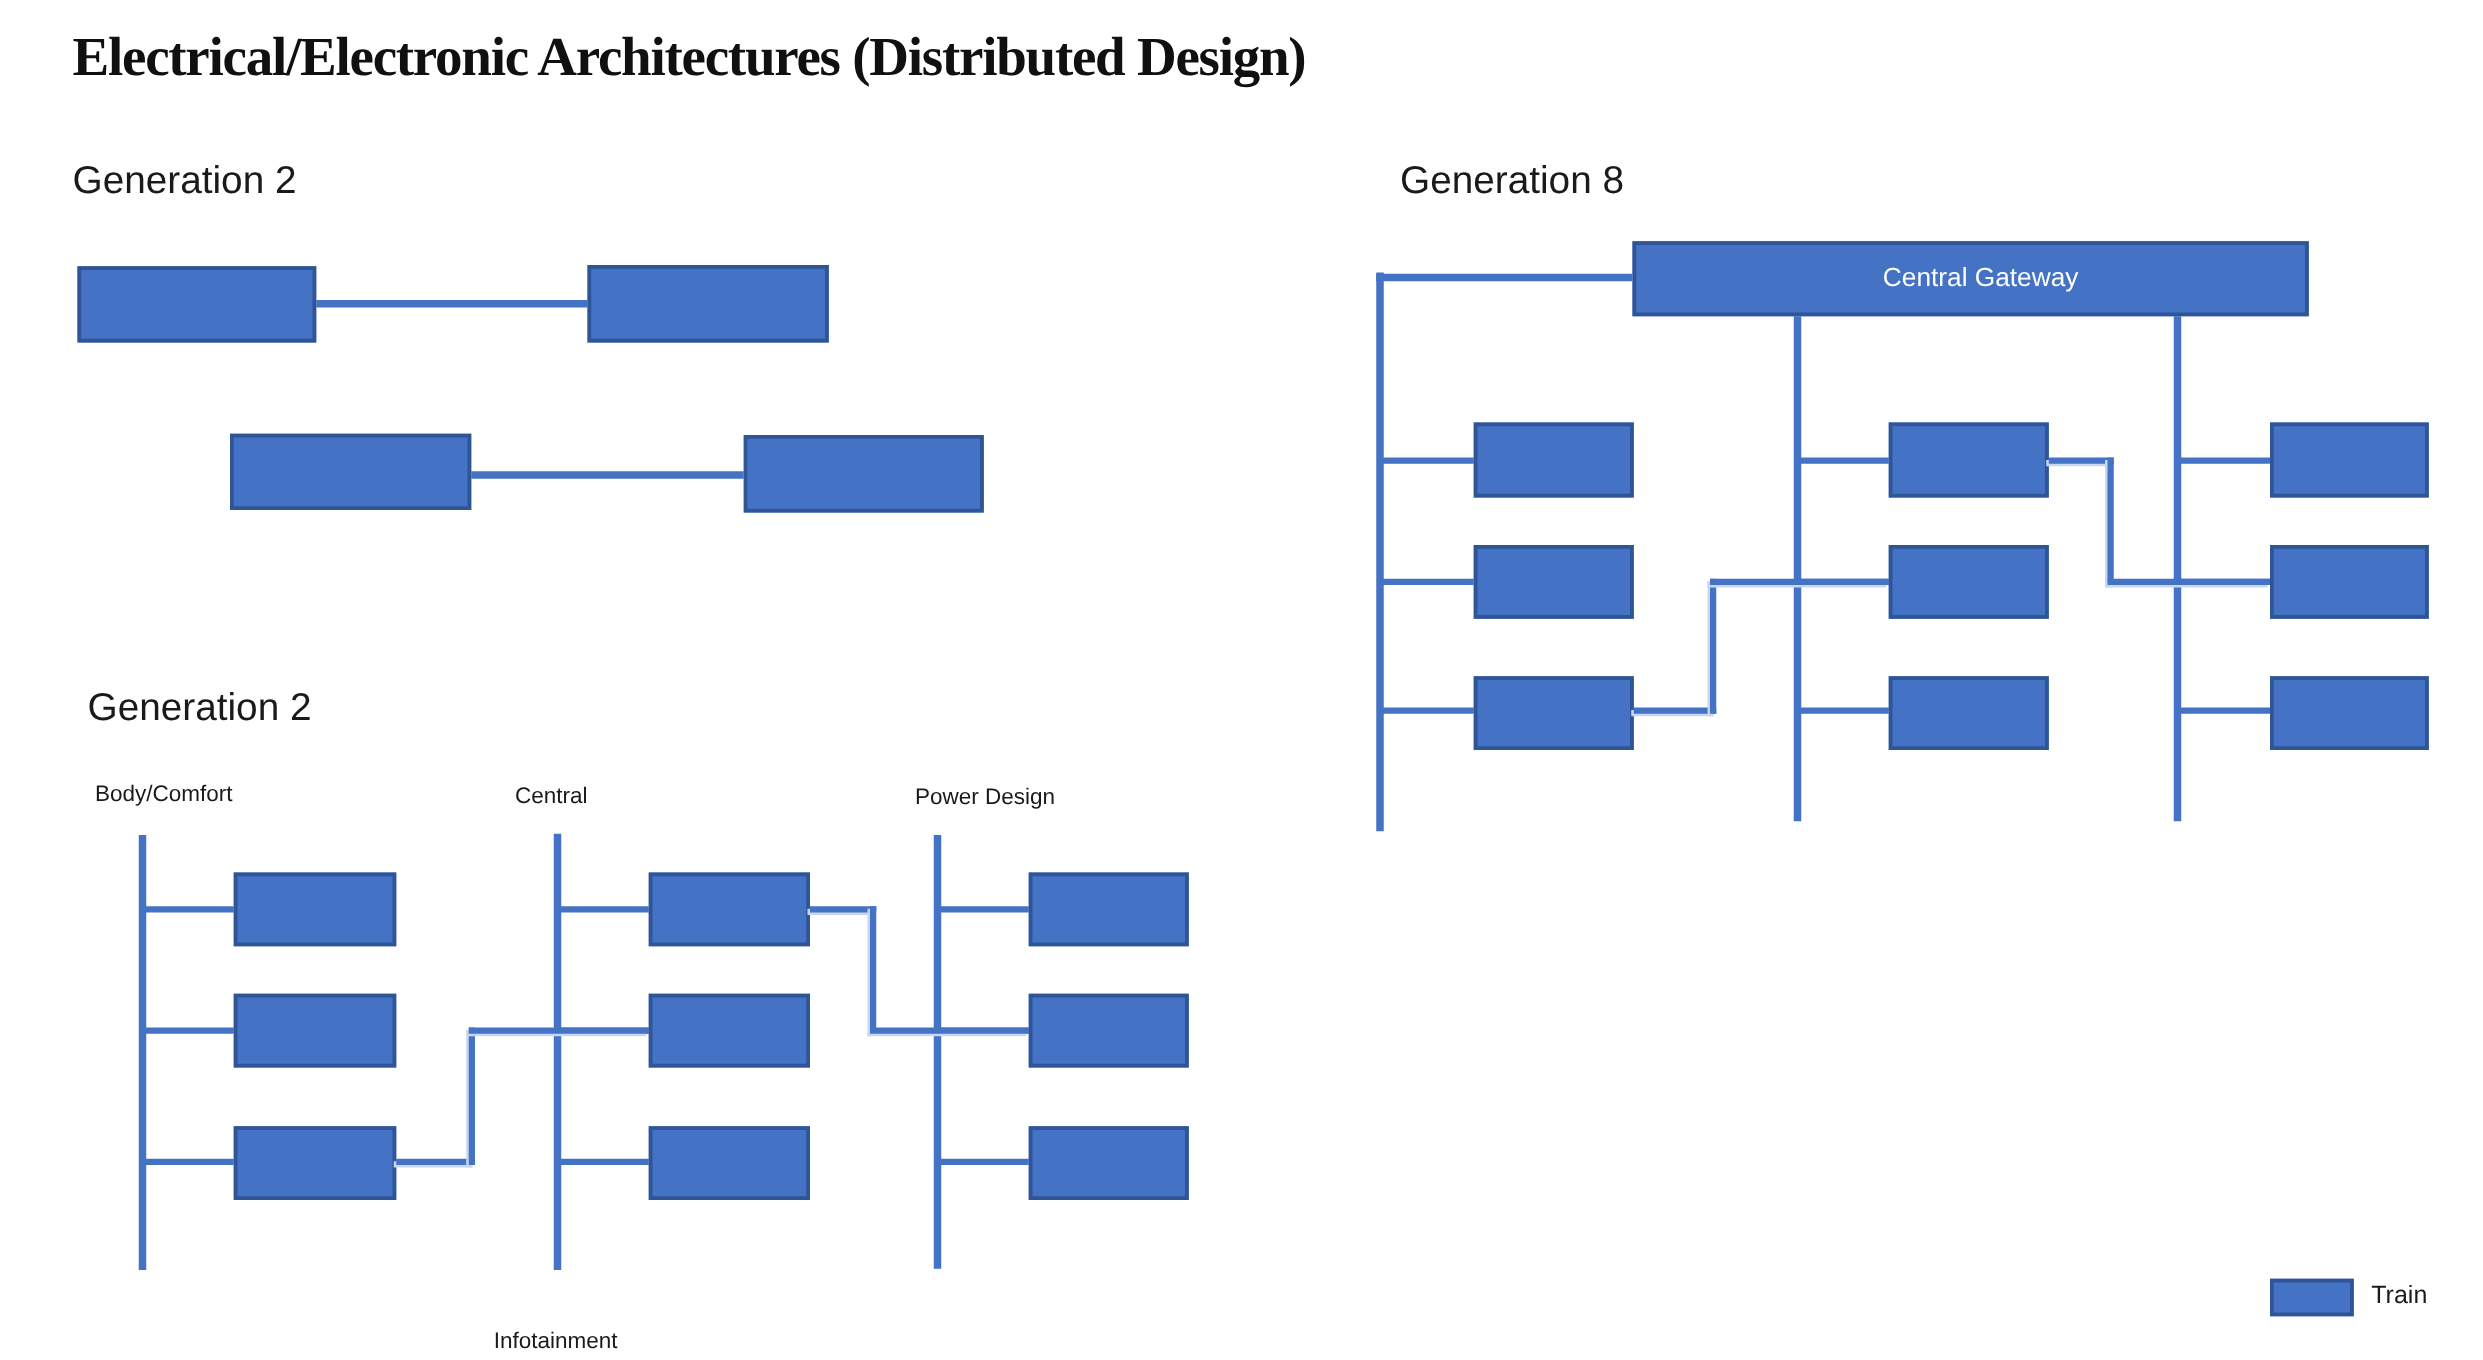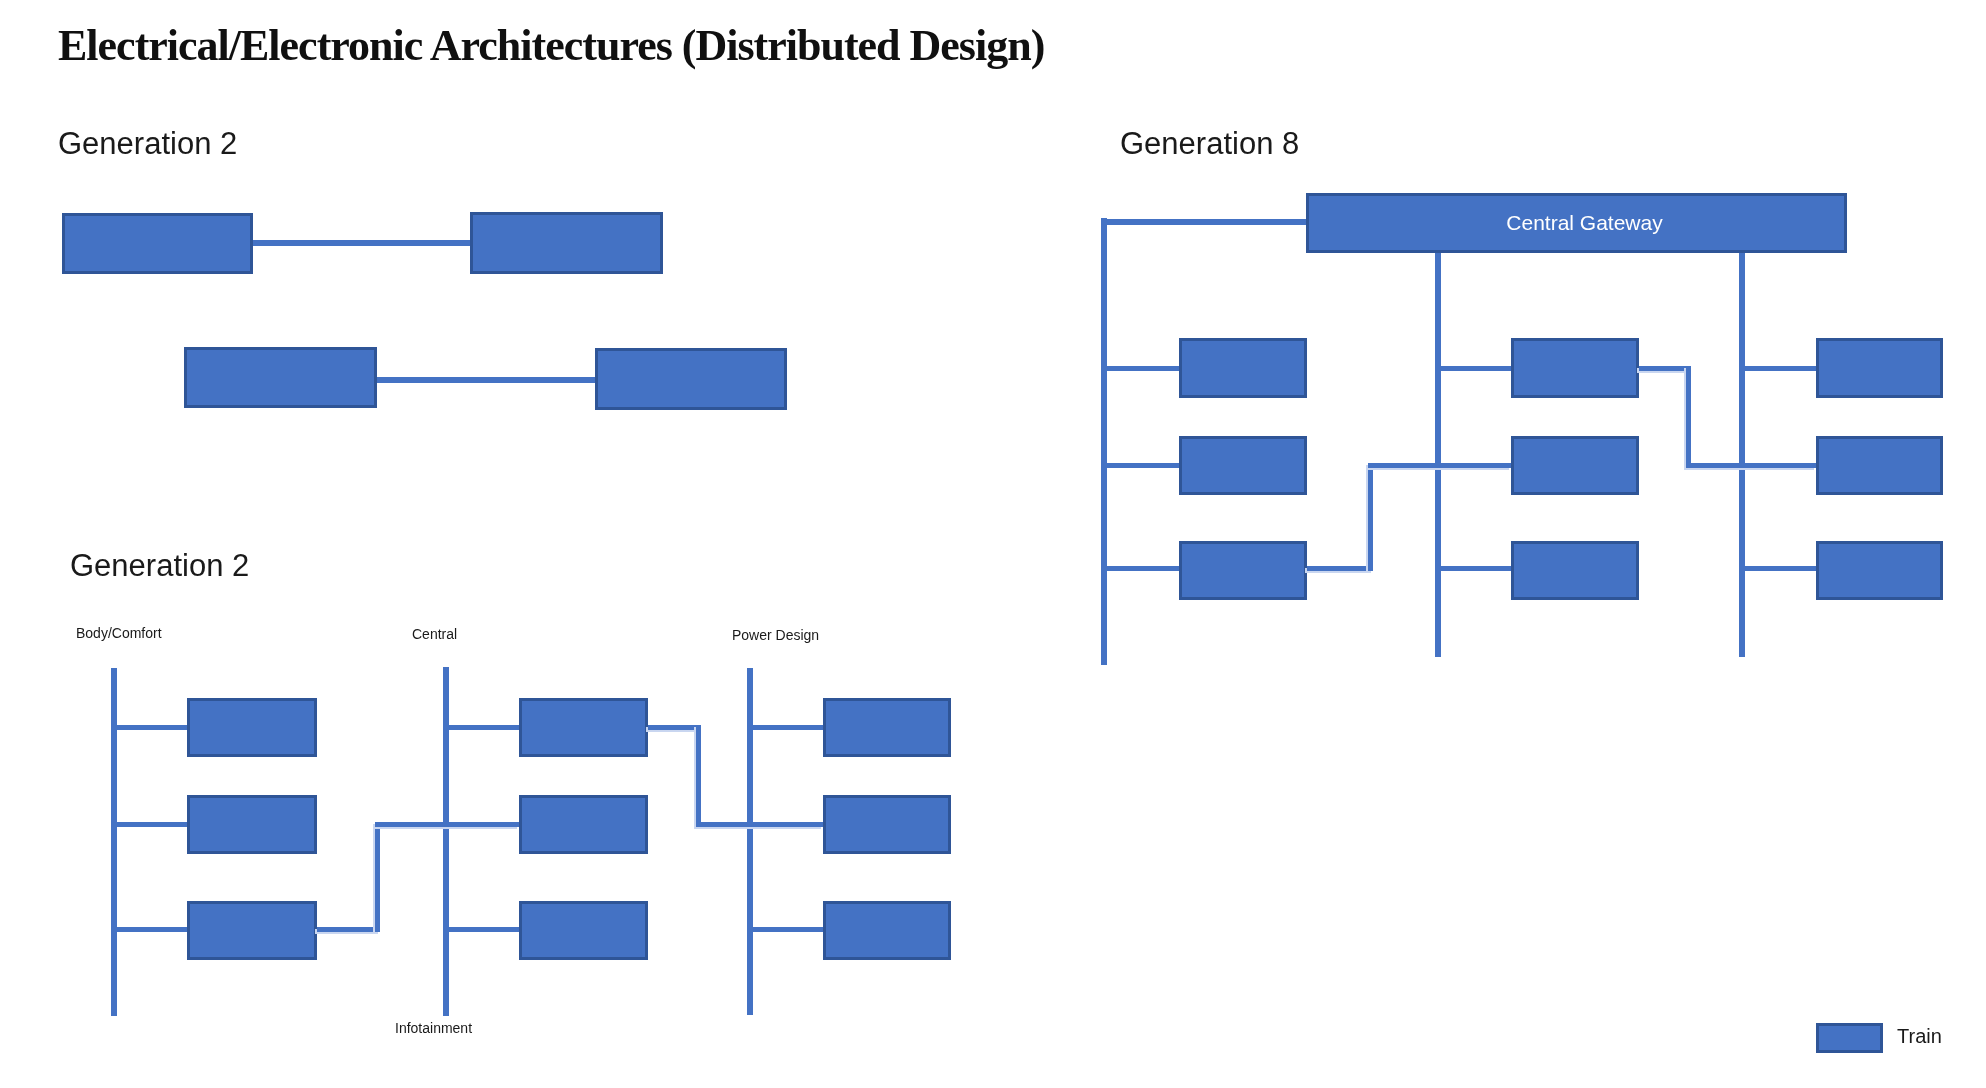--- a/index.html
+++ b/index.html
@@ -9,21 +9,21 @@
   }
   .page-title {
     position:absolute; left:58px; top:20px;
     font-family:"Liberation Serif", serif; font-weight:700;
     font-size:44px; letter-spacing:-1px; color:#101010; white-space:nowrap;
   }
   .gen-label {
     position:absolute; font-size:31px; color:#1a1a1a; white-space:nowrap;
   }
   .bus-label {
-    position:absolute; font-size:14px; color:#1a1a1a; white-space:nowrap;
+    position:absolute; font-size:18px; color:#1a1a1a; white-space:nowrap;
   }
   .ecu {
     position:absolute; background:#4472C4; border:3px solid #2F5597;
     box-sizing:border-box;
   }
   .vline, .hline {
     position:absolute; background:#4472C4;
   }
   .zig {
     position:absolute; background:#4472C4;
@@ -59,21 +59,21 @@
     <div class="ecu" style="left:595px; top:348px; width:192px; height:62px;"></div>
     <div class="hline" style="left:377px; top:377px; width:218px; height:6px;"></div>
   </div>
 
   <div>
     <div class="gen-label" style="left:58px; top:548px;margin-left:12px;">Generation 2</div>
 
     <div class="bus-label" style="left:76px;  top:625px;">Body/Comfort</div>
     <div class="bus-label" style="left:412px; top:626px;">Central</div>
     <div class="bus-label" style="left:732px; top:627px;">Power Design</div>
-    <div class="bus-label" style="left:395px; top:1020px;">Infotainment</div>
+    <div class="bus-label" style="left:395px; top:1062px;">Infotainment</div>
 
     <div class="vline" style="left:111px; top:668px; width:6px; height:348px;"></div>
     <div class="vline" style="left:443px; top:667px; width:6px; height:349px;"></div>
     <div class="vline" style="left:747px; top:668px; width:6px; height:347px;"></div>
 
     <div class="hline" style="left:114px; top:725px; width:73px; height:5px;"></div>
     <div class="hline" style="left:114px; top:822px; width:73px; height:5px;"></div>
     <div class="hline" style="left:114px; top:927px; width:73px; height:5px;"></div>
     <div class="ecu" style="left:187px; top:698px; width:130px; height:59px;"></div>
     <div class="ecu" style="left:187px; top:795px; width:130px; height:59px;"></div>

